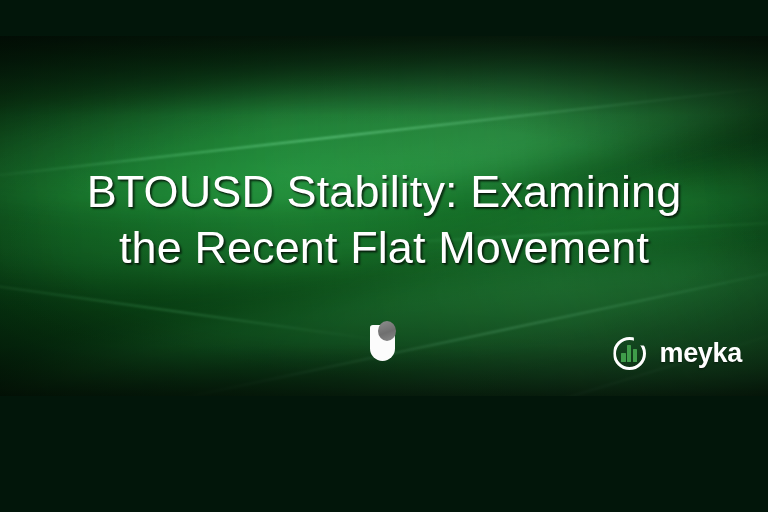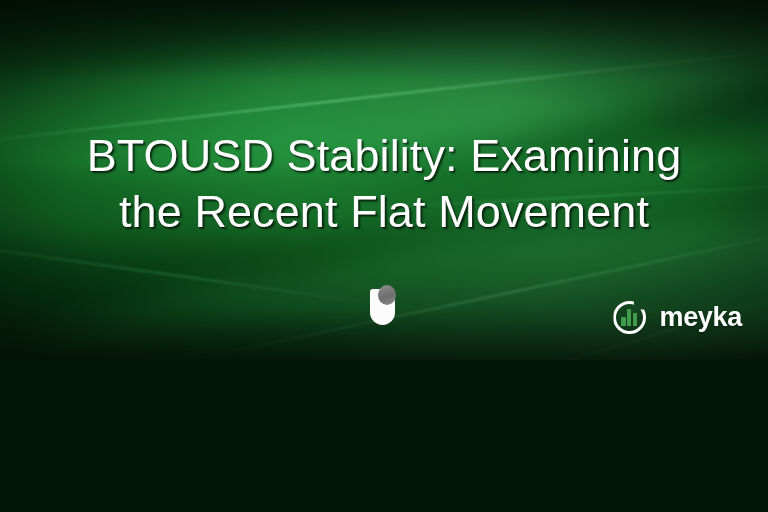--- a/index.html
+++ b/index.html
@@ -11,20 +11,21 @@
     background:#02160a;
     font-family:"Liberation Sans", sans-serif;
   }
 
   
   .banner{
     position:relative;
     width:768px; height:360px;
     overflow:hidden;
     background:#a16207;
+    margin-top:36px;
   }
 
   
   .bg-base{
     position:absolute; inset:0;
     background:
       radial-gradient(120% 90% at 42% 62%, #10661f 0%, #0b5419 26%, #073d12 48%, #05290c 70%, #031a07 100%);
   }
   .bg-vignette{
     position:absolute; inset:0;

